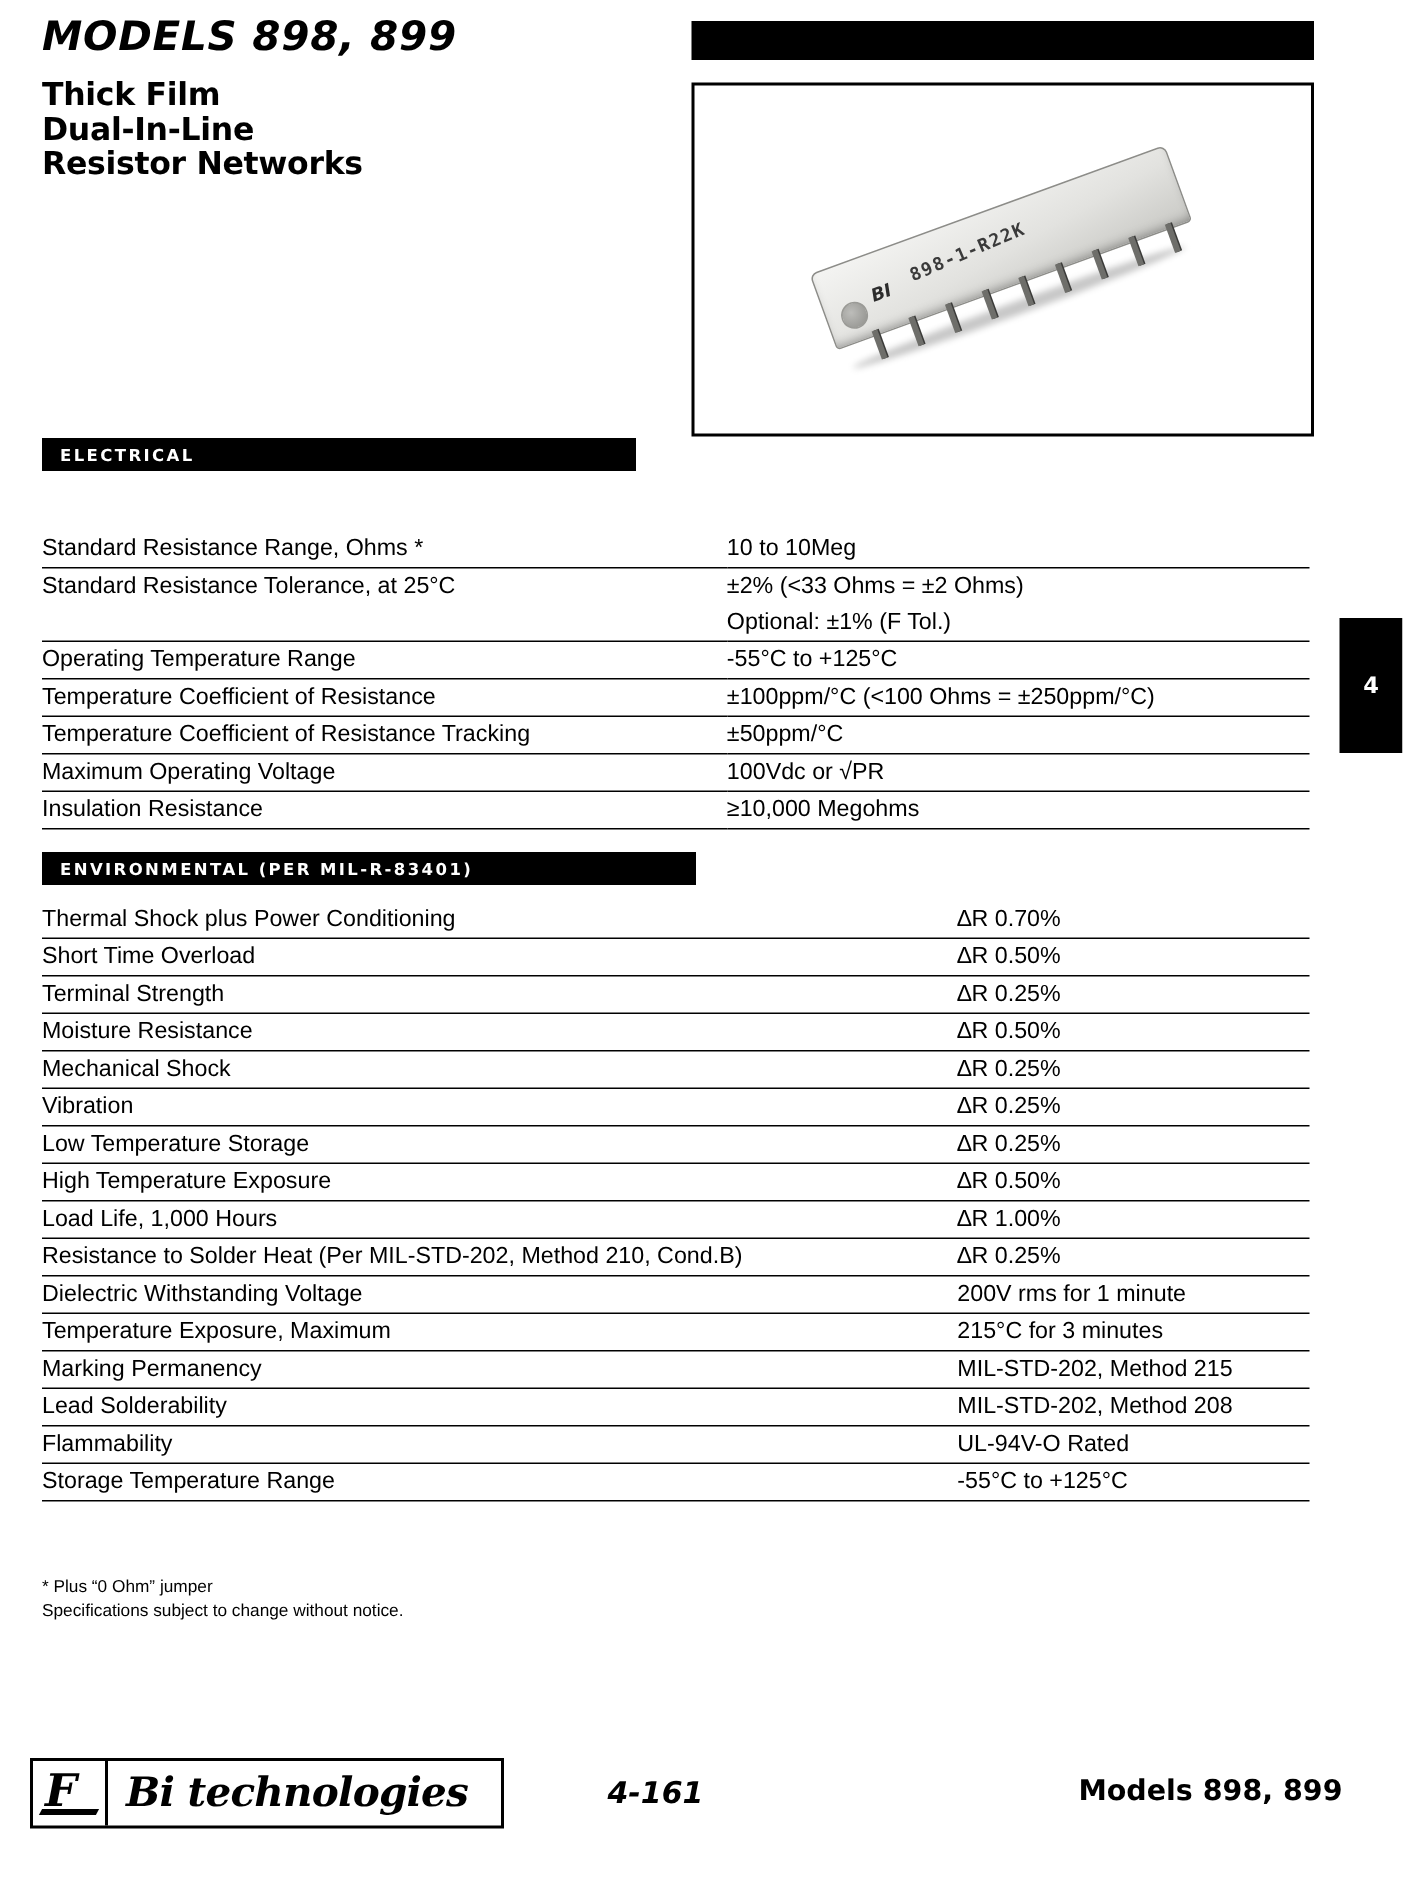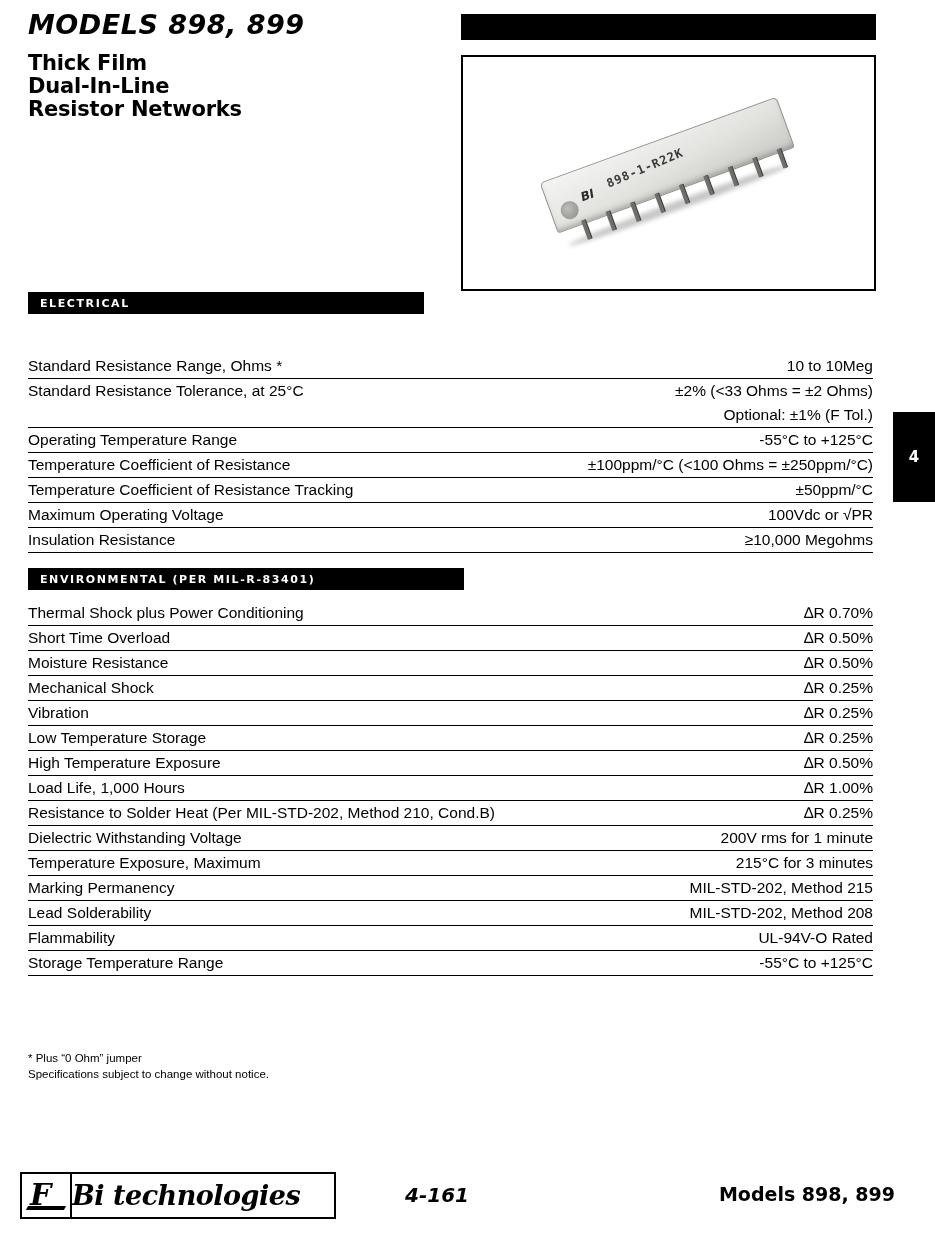--- a/index.html
+++ b/index.html
@@ -180,21 +180,21 @@
     padding: 2px 0 3px 0;
     border-bottom: 1px solid #000000;
     vertical-align: bottom;
     line-height: 19px;
   }
   .spec-table td.label {
     text-align: left;
     padding-right: 10px;
   }
   .spec-table td.value {
-    text-align: right;
+    text-align: left;
     white-space: pre-line;
   }
   .spec-table tr.no-rule td { border-bottom: none; }
 
   
   .footnotes {
     position: absolute;
     left: 28px;
     top: 1018px;
     width: 520px;
@@ -264,20 +264,21 @@
     width: 38px;
     height: 4px;
     background: #000000;
     transform: skewX(-28deg);
   }
   .logo-text {
     font-family: "DejaVu Serif", serif;
     font-weight: bold;
     font-style: italic;
     font-size: 27px;
+    padding-left: 12px;
     letter-spacing: -0.5px;
     text-align: right;
   }
   .page-num {
     position: absolute;
     left: 385px;
     top: 11px;
     font-family: "DejaVu Sans", sans-serif;
     font-weight: bold;
     font-style: italic;
@@ -374,20 +375,24 @@
   <tbody>
     <tr>
       <td class="label">Thermal Shock plus Power Conditioning</td>
       <td class="value">∆R 0.70%</td>
     </tr>
     <tr>
       <td class="label">Short Time Overload</td>
       <td class="value">∆R 0.50%</td>
     </tr>
     <tr>
+      <td class="label">Terminal Strength</td>
+      <td class="value">∆R 0.25%</td>
+    </tr>
+    <tr>
       <td class="label">Moisture Resistance</td>
       <td class="value">∆R 0.50%</td>
     </tr>
     <tr>
       <td class="label">Mechanical Shock</td>
       <td class="value">∆R 0.25%</td>
     </tr>
     <tr>
       <td class="label">Vibration</td>
       <td class="value">∆R 0.25%</td>

